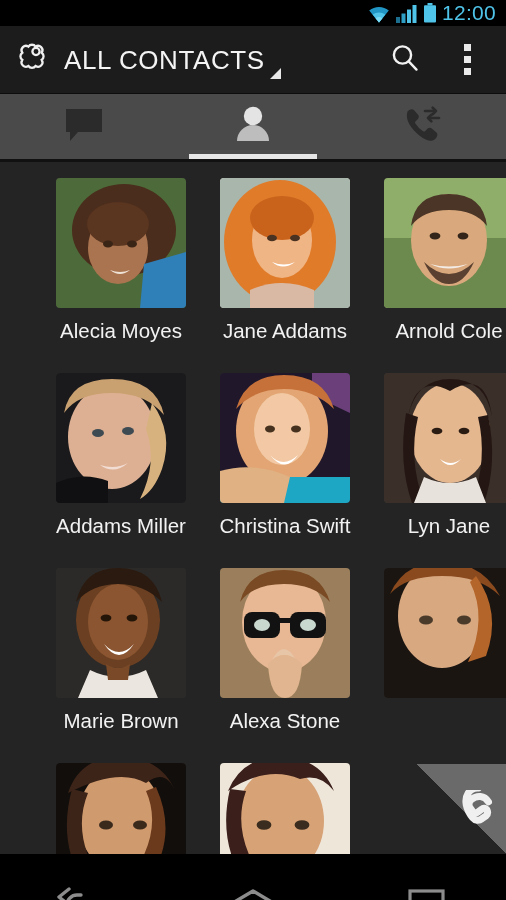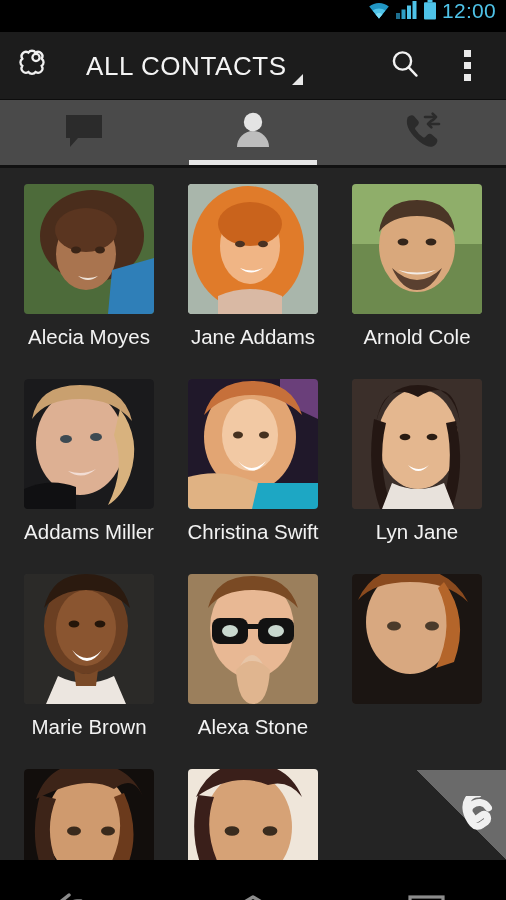--- a/index.html
+++ b/index.html
@@ -16,23 +16,24 @@
     position: relative;
     width: 506px;
     height: 900px;
     background: #242424;
     overflow: hidden;
   }
 
   
   .status-bar {
     position: relative;
-    height: 32px;
+    height: 26px;
     background: #000;
     display: flex;
+    align-items: center;
     justify-content: flex-end;
     padding-right: 10px;
     gap: 5px;
   }
   .status-icon { display: block; }
   .status-time {
     color: #4fc3e8;
     font-size: 21px;
     letter-spacing: 0.3px;
     line-height: 1;
@@ -57,21 +58,20 @@
     flex: 1 1 auto;
     height: 100%;
     padding-top: 6px;
   }
   .ab-title {
     color: #f4f4f4;
     font-size: 26px;
     letter-spacing: 0.6px;
     line-height: 1;
     padding-bottom: 20px;
-    margin-left: 22px;
   }
   .caret-down {
     width: 0; height: 0;
     border-left: 11px solid transparent;
     border-bottom: 11px solid #e8e8e8;
     margin-left: 5px;
     margin-bottom: 14px;
   }
   .ab-btn {
     width: 62px;
@@ -119,20 +119,21 @@
     column-gap: 34px;
     row-gap: 0;
     padding-top: 16px;
   }
   .cell {
     width: 130px;
     height: 195px;
     display: flex;
     flex-direction: column;
     align-items: center;
+    margin-left: 32px;
   }
   .photo {
     width: 130px;
     height: 130px;
     border-radius: 4px;
     overflow: hidden;
     position: relative;
     background: #333;
   }
   .photo .layer { position: absolute; inset: 0; }

